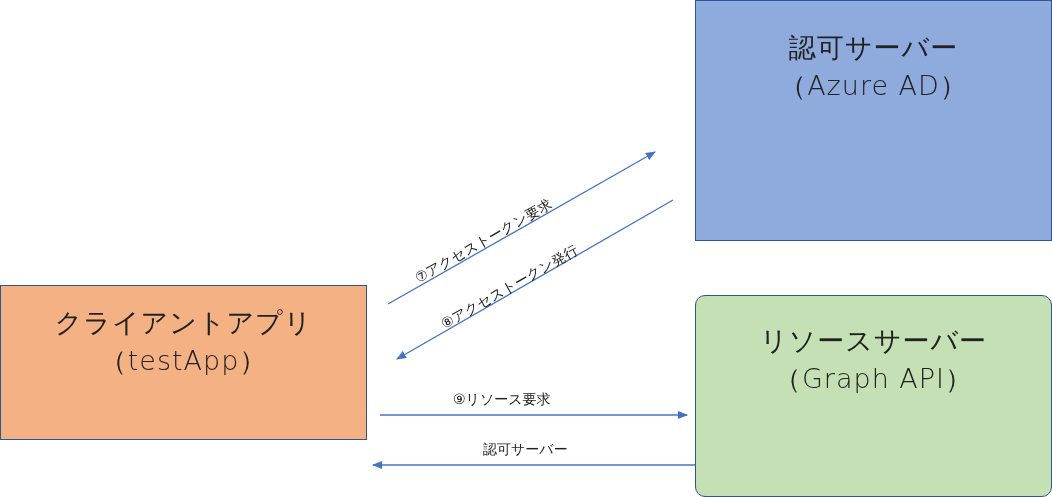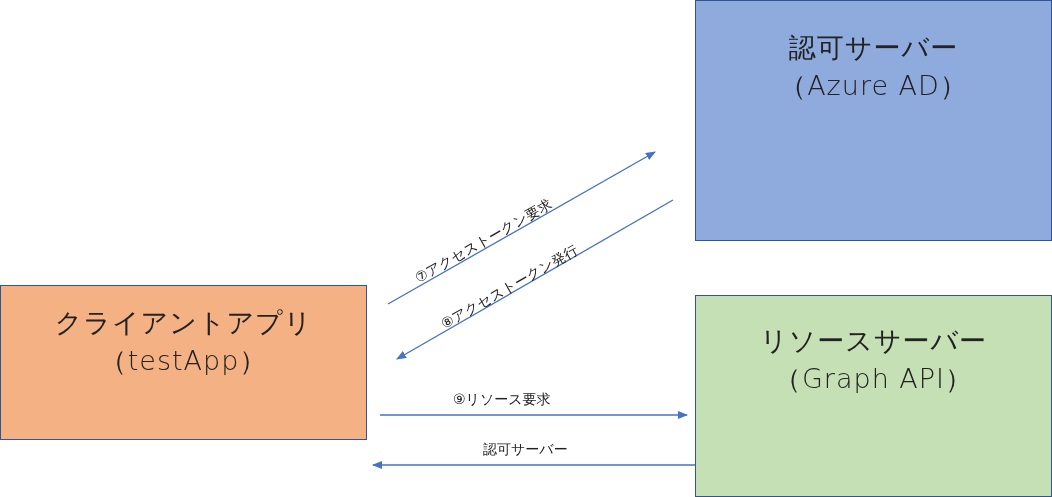--- a/index.html
+++ b/index.html
@@ -5,21 +5,21 @@
   html, body { margin: 0; padding: 0; background: #ffffff; }
   body { width: 1052px; height: 497px; position: relative; overflow: hidden;
          font-family: "DejaVu Sans", "Liberation Sans", sans-serif; }
   .box { position: absolute; box-sizing: border-box; border: 1.5px solid #2f5597;
          text-align: center; color: #222; font-weight: 300; }
   .box .t1, .box .t2 { display: block; font-size: 27px; line-height: 38px; letter-spacing: 1px; }
   .box .t1 { margin-top: 28px; }
   #client { left: 0; top: 285px; width: 367px; height: 155px; background: #f4b183; }
   #client .t1 { margin-top: 18px; }
   #auth { left: 695px; top: 0; width: 357px; height: 241px; background: #8faadc; }
-  #resource { left: 695px; top: 295px; width: 357px; height: 202px; background: #c5e0b4; }
+  #resource { left: 695px; top: 295px; width: 357px; height: 202px; background: #c5e0b4; border-radius: 10px; }
   #resource .t1 { margin-top: 26px; }
   svg.arrows { position: absolute; left: 0; top: 0; }
   .lbl { position: absolute; font-size: 14px; color: #222; white-space: nowrap; transform-origin: 0 0; }
 </style>
 </head>
 <body>
 
 <div id="client" class="box">
   <span class="t1">クライアントアプリ</span>
   <span class="t2">（testApp）</span>

